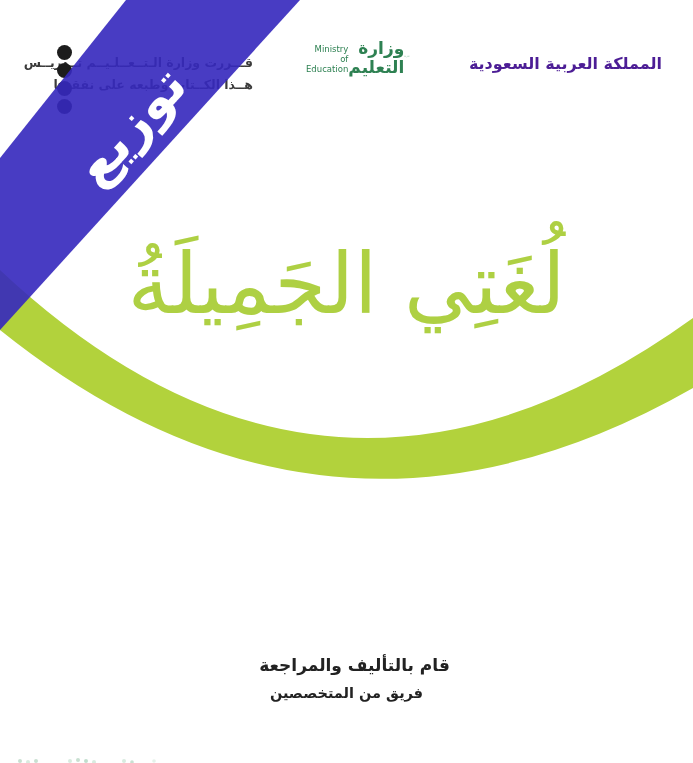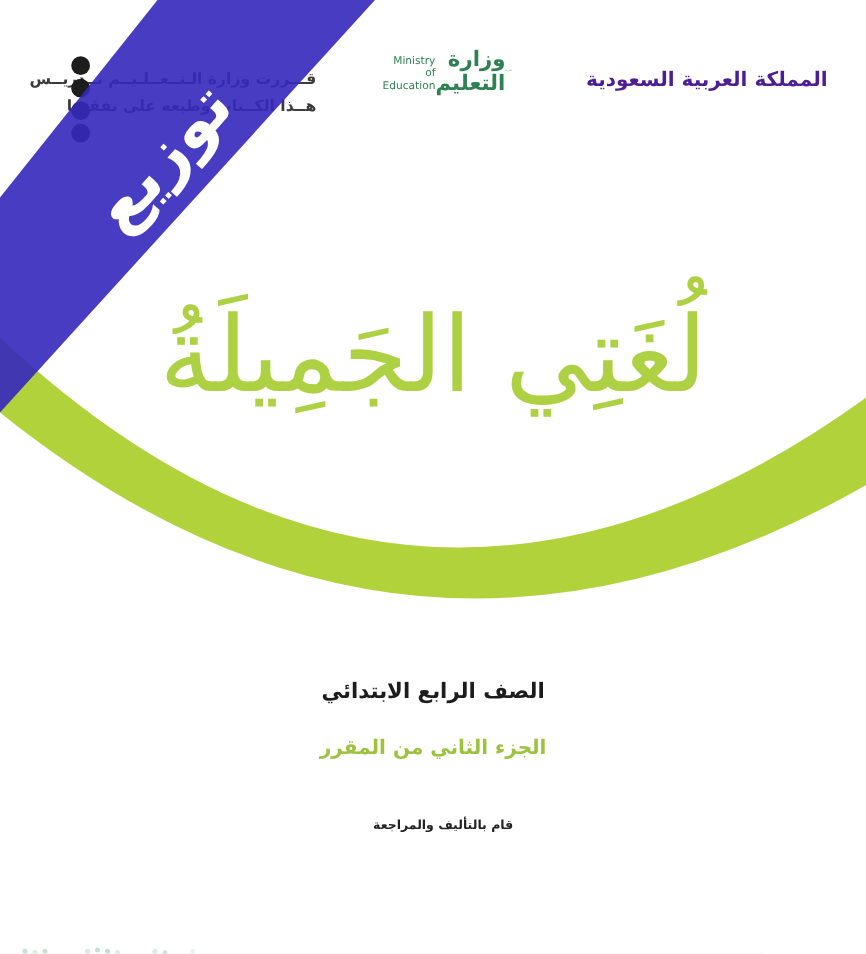--- a/index.html
+++ b/index.html
@@ -60,21 +60,21 @@
     text-align:center;
     font-size:84px;font-weight:normal;
     color:#aed043;
     line-height:1.25;
     z-index:1;
   }
 
   
   .grade{top:543px;left:0;right:0;text-align:center;font-size:17px;font-weight:bold;color:#1c1c1c;z-index:1;}
   .part {top:588px;left:0;right:0;text-align:center;font-size:16px;font-weight:bold;color:#9cc23e;z-index:1;}
-  .authors1{top:655px;left:0;right:0;text-align:center;font-size:10px;font-weight:bold;color:#222222;z-index:1;padding-left:16px;}
+  .authors1{top:655px;left:0;right:0;text-align:center;font-size:17px;font-weight:bold;color:#222222;z-index:1;padding-left:16px;}
   .authors2{top:685px;left:0;right:0;text-align:center;font-size:14.5px;font-weight:bold;color:#222222;z-index:1;}
 
   .bottom-remnant{bottom:0;left:12px;opacity:.55;z-index:1;}
 </style>
 </head>
 <body>
 
 <div class="cover">
 
   <svg class="abs swoosh-svg" width="693" height="763" viewBox="0 0 693 763">
@@ -149,23 +149,22 @@
     <span></span>
   </div>
 
   <svg class="abs banner-svg" width="693" height="763" viewBox="0 0 693 763">
     <polygon points="126,0 300,0 0,330 0,158" fill="#3629bd" fill-opacity="0.91"></polygon>
   </svg>
   <div class="abs banner-label">توزيع</div>
 
   <div class="abs book-title">لُغَتِي الجَمِيلَةُ</div>
 
-  <div class="abs grade">الصف الرابع الابتدائي</div>
-  <div class="abs part">الجزء الثاني من المقرر</div>
   <div class="abs authors1">قام بالتأليف والمراجعة</div>
+  <div class="abs authors2">فريق من المتخصصين</div>
 
   <svg class="abs bottom-remnant" width="150" height="8" viewBox="0 0 150 8">
     <circle cx="8" cy="6" r="2" fill="#9cc7ad"></circle>
       <circle cx="16" cy="7" r="2" fill="#b9dcc6"></circle>
     <circle cx="24" cy="6" r="2" fill="#9cc7ad"></circle>
       <circle cx="58" cy="6" r="2" fill="#b9dcc6"></circle>
     <circle cx="66" cy="5" r="2" fill="#9cc7ad"></circle>
       <circle cx="74" cy="6" r="2" fill="#8fc3a5"></circle>
     <circle cx="82" cy="7" r="2" fill="#b9dcc6"></circle>
       <circle cx="112" cy="6" r="2" fill="#b9dcc6"></circle>

